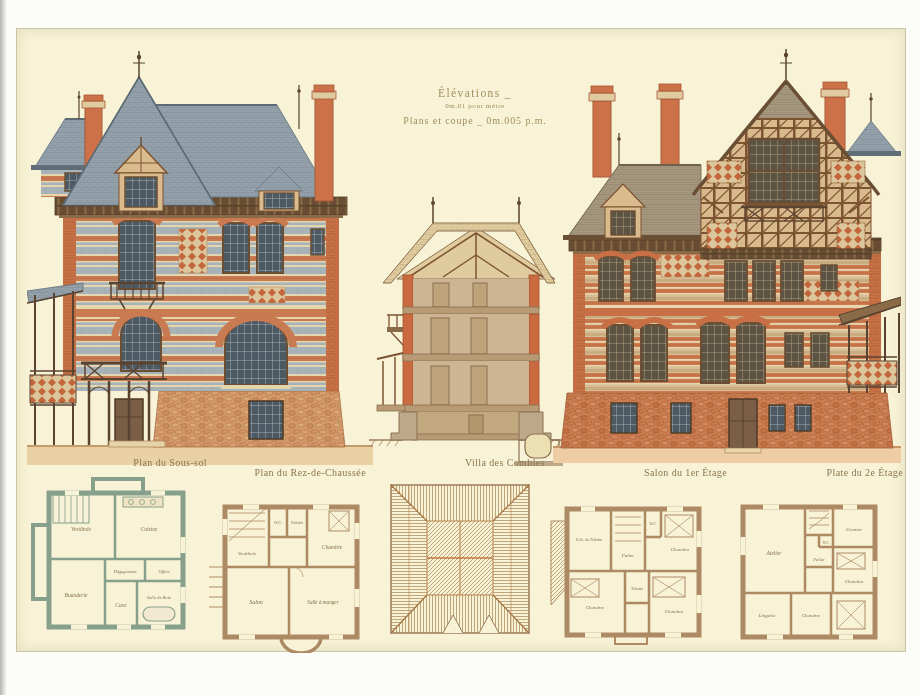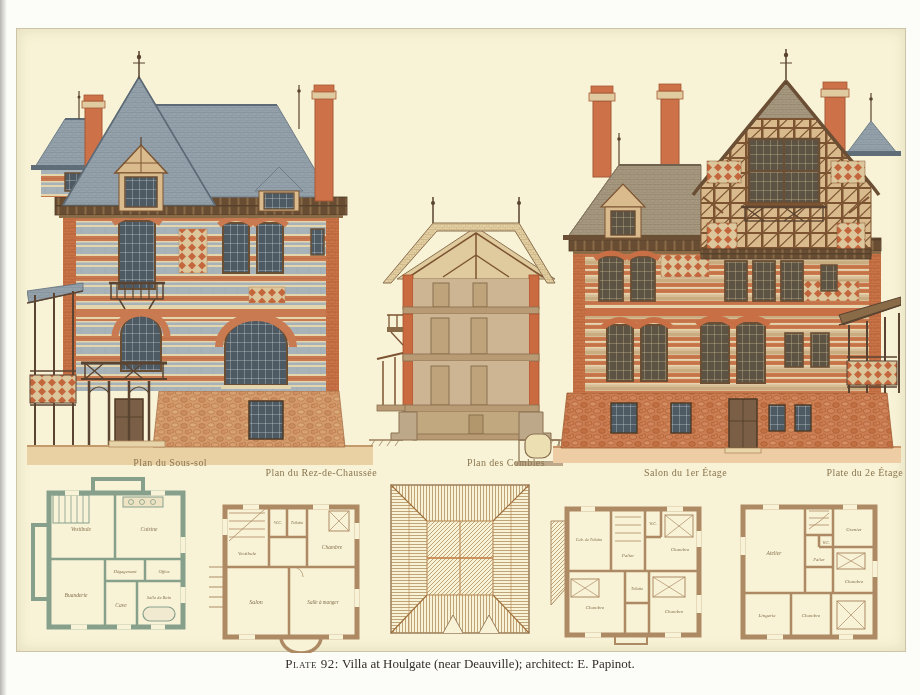--- a/index.html
+++ b/index.html
@@ -194,20 +194,25 @@
     <polygon points="88,128 114,100 140,128" fill="#d9bb8d" stroke="#7c5432" stroke-width="1.5"></polygon>
     <path d="M114,100V128 M96,118H132" stroke="#7c5432" stroke-width="1"></path>
     <path d="M114,92V100" stroke="#5a4330" stroke-width="1.2"></path>
     <rect x="92" y="128" width="44" height="38" fill="#d9bb8d" stroke="#7c5432" stroke-width="1"></rect>
     <rect x="98" y="132" width="32" height="30" fill="url(#glass)" stroke="#6b4f35" stroke-width="1.5"></rect>
     <polygon points="228,146 252,122 276,146" fill="url(#slate)" stroke="#6f7d88" stroke-width="1"></polygon>
     <rect x="232" y="146" width="40" height="20" fill="#d9bb8d" stroke="#7c5432" stroke-width="1"></rect>
     <rect x="237" y="148" width="30" height="16" fill="url(#glass)" stroke="#6b4f35" stroke-width="1.2"></rect>
   </svg>
 
+  <div class="anno">
+    <div class="l1">Élévations _</div>
+    <div class="l2">0m.01 pour mètre</div>
+    <div class="l3">Plans et coupe _ 0m.005 p.m.</div>
+  </div>
 
   <svg class="abs" style="left:352px;top:158px" width="200" height="280" viewBox="0 0 200 280">
     <polygon points="28,92 107,40 186,92" fill="#e0cb9e" stroke="#8a7050" stroke-width="1"></polygon>
     <polygon points="14,96 64,36 150,36 186,96 178,96 146,44 68,44 22,96" fill="url(#shingle)" stroke="#8a7050" stroke-width="1"></polygon>
     <path d="M64,10V36 M150,10V36" stroke="#5a4330" stroke-width="1.5"></path>
     <circle cx="64" cy="16" r="2" fill="#5a4330"></circle>
         <circle cx="150" cy="16" r="2" fill="#5a4330"></circle>
     <path d="M40,90 L107,46 L174,90 M107,46V92 M74,90 L107,68 M140,90 L107,68" stroke="#7c5432" stroke-width="1.5" fill="none"></path>
     <rect x="34" y="88" width="10" height="34" fill="#c96a40" stroke="#a5502e" stroke-width="0.8"></rect>
     <rect x="160" y="88" width="10" height="34" fill="#c96a40" stroke="#a5502e" stroke-width="0.8"></rect>
@@ -330,22 +335,22 @@
     <rect x="192" y="170" width="78" height="14" fill="none" stroke="#5a4330" stroke-width="1.4"></rect>
     <path d="M192,170l19.5,14 m0,-14l-19.5,14 M231,170l19.5,14 m0,-14l-19.5,14" stroke="#5a4330" stroke-width="1.2"></path>
     <path d="M188,170H274" stroke="#5a4330" stroke-width="2.5"></path>
     <rect x="148" y="212" width="170" height="10" fill="url(#timberband)" stroke="#4f3a26" stroke-width="0.8"></rect>
     <path d="M233,12V48" stroke="#5a4330" stroke-width="1.5"></path>
         <circle cx="233" cy="18" r="2.2" fill="#5a4330"></circle>
     <path d="M227,26H239" stroke="#5a4330" stroke-width="1"></path>
   </svg>
 
   <div class="plan-label" style="left:30px;top:428px;width:160px">Plan du Sous-sol</div>
-  <div class="plan-label" style="left:190px;top:438px;width:170px">Plan du Rez-de-Chaussée</div>
-  <div class="plan-label" style="left:368px;top:428px;width:160px">Plan des Combles</div>
+  <div class="plan-label" style="left:179px;top:438px;width:170px">Plan du Rez-de-Chaussée</div>
+  <div class="plan-label" style="left:368px;top:428px;width:160px">Villa des Combles</div>
   <div class="plan-label" style="left:540px;top:438px;width:170px">Salon du 1er Étage</div>
   <div class="plan-label" style="left:706px;top:438px;width:180px">Plate du 2e Étage</div>
 
   <svg class="abs" style="left:14px;top:448px" width="168" height="164" viewBox="0 0 168 164">
     <rect x="62" y="2" width="50" height="14" fill="#f8f2d6" stroke="#87a08c" stroke-width="4"></rect>
     <rect x="2" y="48" width="16" height="74" fill="#f8f2d6" stroke="#87a08c" stroke-width="4"></rect>
     <rect x="18" y="16" width="134" height="134" fill="#f8f2d6" stroke="#87a08c" stroke-width="5"></rect>
     <path d="M18,82H152 M84,16V82 M74,82V150 M74,104H152 M114,82V104 M106,104V150" stroke="#87a08c" stroke-width="2.5"></path>
     <rect x="22" y="18" width="36" height="28" fill="none" stroke="#87a08c" stroke-width="1"></rect>
     <path d="M28,18V46 M34,18V46 M40,18V46 M46,18V46 M52,18V46" stroke="#87a08c" stroke-width="0.8"></path>
@@ -454,18 +459,14 @@
     <text class="pt" x="127" y="40" font-size="5" text-anchor="middle">Grenier</text>
     <text class="pt" x="99" y="53" font-size="3.8" text-anchor="middle">W.C.</text>
     <text class="pt" x="92" y="70" font-size="4.6" text-anchor="middle">Palier</text>
     <text class="pt" x="127" y="92" font-size="5" text-anchor="middle">Chambre</text>
     <text class="pt" x="40" y="126" font-size="5" text-anchor="middle">Lingerie</text>
     <text class="pt" x="84" y="126" font-size="5" text-anchor="middle">Chambre</text>
   </svg>
 
 </div>
 
-<div class="caption">
-  <span class="sc">Plate 92:</span>
-  <span>Villa at Houlgate (near Deauville); architect: E. Papinot.</span>
+
 </div>
 
-</div>
-
 </body></html>

